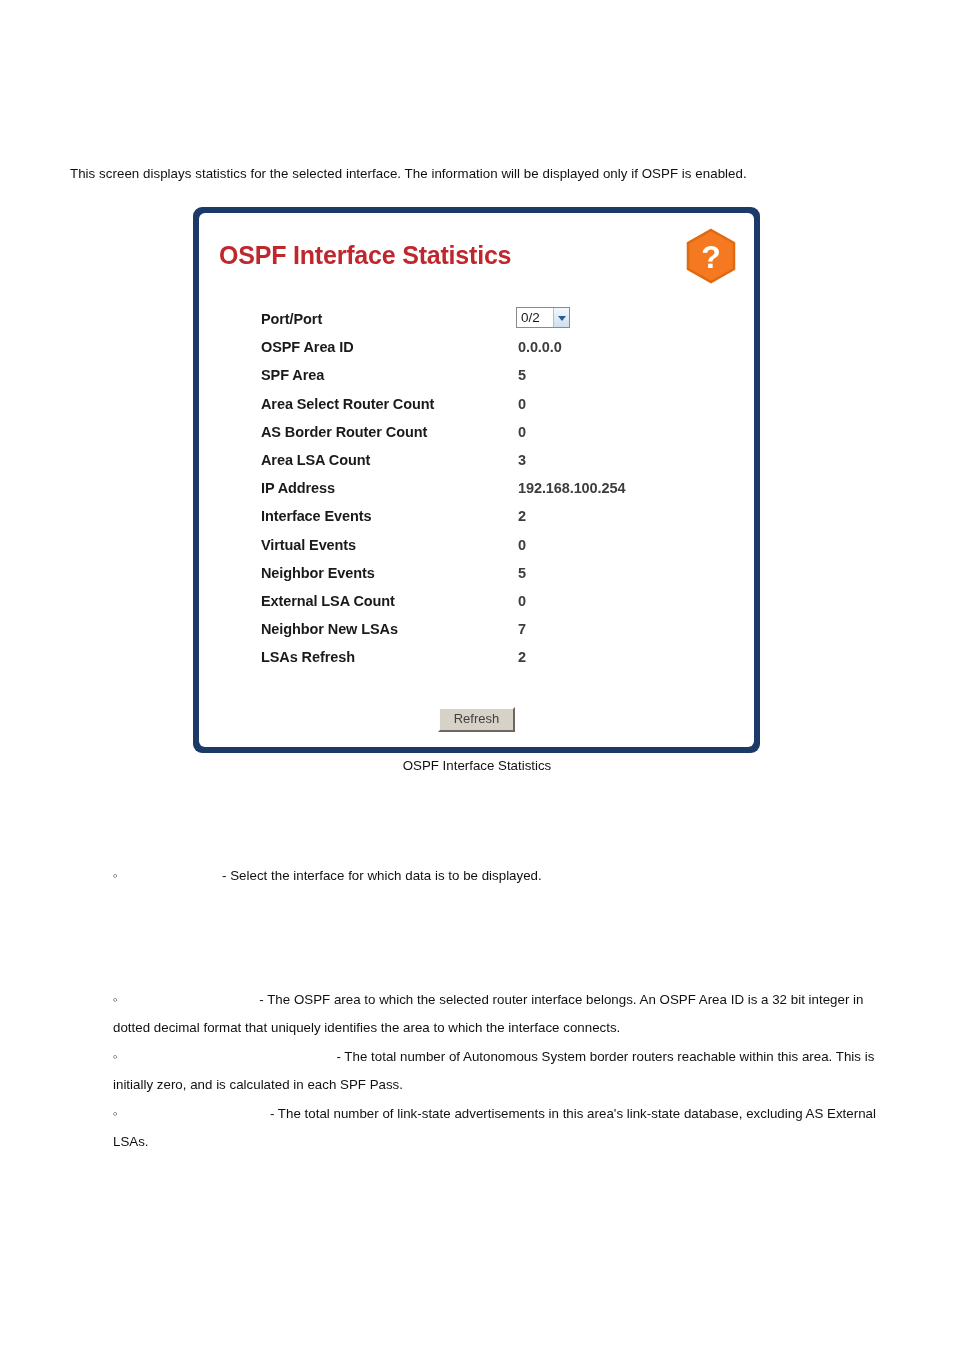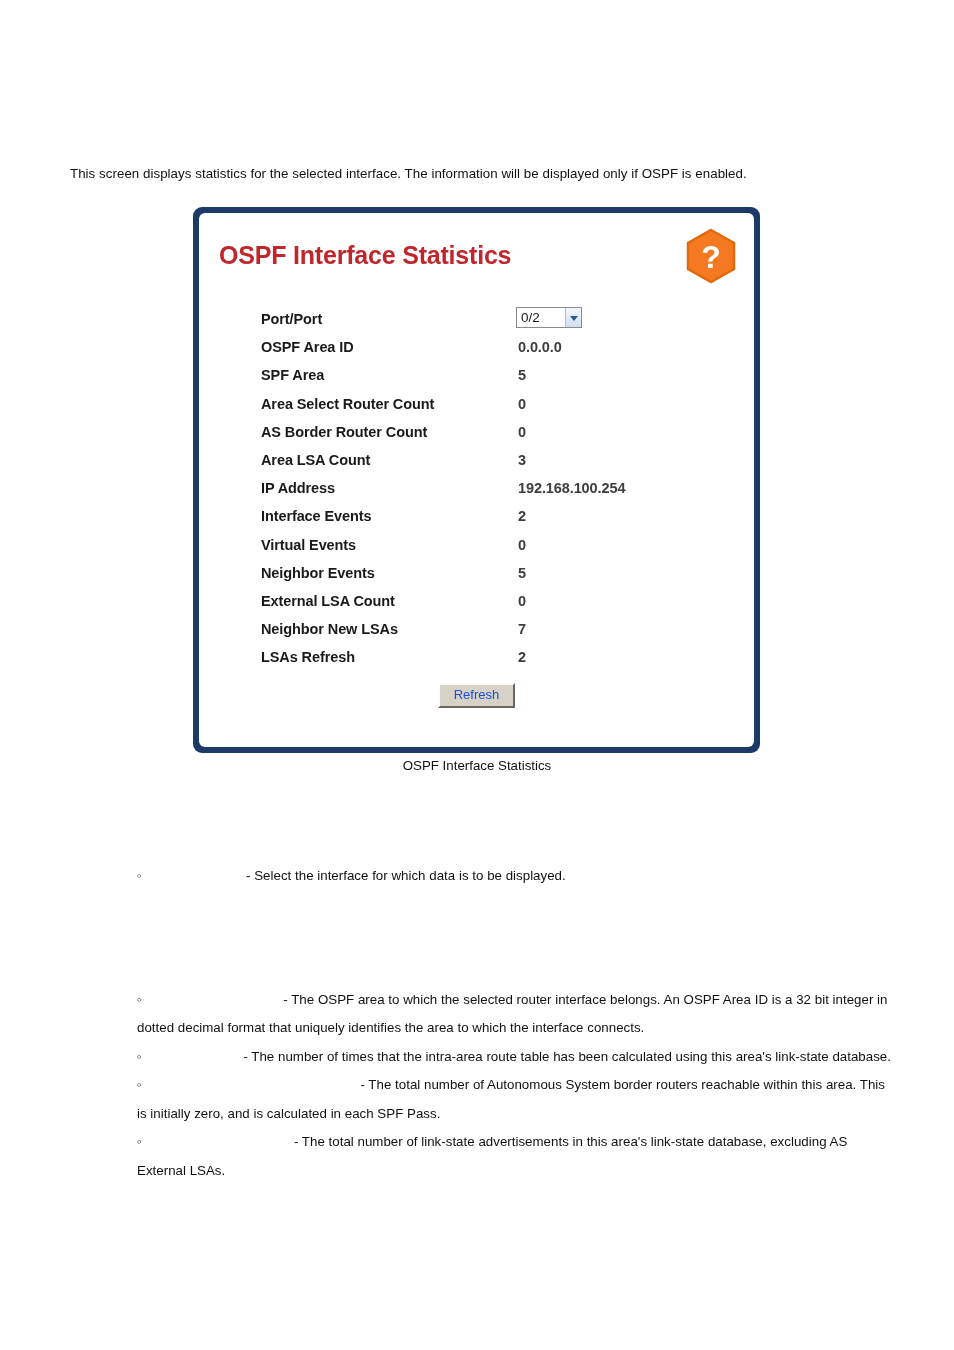--- a/index.html
+++ b/index.html
@@ -107,21 +107,21 @@
     color: #3d3d3d;
     white-space: nowrap;
     letter-spacing: -0.1px;
   }
 
   
   .slot-select {
     position: absolute;
     left: 317px;
     top: 2px;
-    width: 66px;
+    width: 54px;
     height: 21px;
     border: 1px solid #8a8a8a;
     background: #ffffff;
     box-sizing: border-box;
     display: flex;
     align-items: center;
     cursor: pointer;
     gap: 12px;
   }
   .slot-select-value {
@@ -148,29 +148,30 @@
     position: absolute;
     left: 0;
     top: 470px;
     width: 100%;
     display: flex;
     justify-content: center;
   }
   .refresh-btn {
     font-family: "Liberation Sans", sans-serif;
     font-size: 13px;
-    color: #1d4ed8;
+    color: #404040;
     background: #d6d2c8;
     border-top: 2px solid #fdfdfb;
     border-left: 2px solid #fdfdfb;
     border-right: 2px solid #6b675f;
     border-bottom: 2px solid #6b675f;
     padding: 3px 14px 4px 14px;
     cursor: pointer;
     line-height: 1.1;
+    margin-top: 24px;
   }
 
   
   .fig-caption {
     position: absolute;
     left: 0;
     top: 758px;
     width: 954px;
     text-align: center;
     font-size: 13.3px;
@@ -185,21 +186,20 @@
     width: 954px;
   }
   .bullet {
     position: relative;
     padding-left: 113px;
     padding-right: 60px;
     font-size: 13.3px;
     line-height: 28.5px;
     color: #111111;
     letter-spacing: 0.02px;
-    margin-left: 24px;
   }
   .bullet::before {
     content: "\25E6";
     position: absolute;
     left: 113px;
     top: 0;
     font-size: 13.3px;
     line-height: 28.5px;
     color: #222222;
   }
@@ -301,16 +301,15 @@
     </div>
   </div>
 </div>
 
 <div class="fig-caption">OSPF Interface Statistics</div>
 
 <div class="bullets" id="bullet-list">
     <div class="bullet"><span class="term-spacer" style="width: 8.2em;"></span><span>- Select the interface for which data is to be displayed.</span></div>
     <div class="gap-after-1"></div>
     <div class="bullet"><span class="term-spacer" style="width: 11em;"></span><span>- The OSPF area to which the selected router interface belongs. An OSPF Area ID is a 32 bit integer in dotted decimal format that uniquely identifies the area to which the interface connects.</span></div>
-    <div class="bullet"><span class="term-spacer" style="width: 8em;"></span><span>- The number of times that the intra-area route table has been calculated using this area's link-state database.</span></div>
     <div class="bullet"><span class="term-spacer" style="width: 16.8em;"></span><span>- The total number of Autonomous System border routers reachable within this area. This is initially zero, and is calculated in each SPF Pass.</span></div>
     <div class="bullet"><span class="term-spacer" style="width: 11.8em;"></span><span>- The total number of link-state advertisements in this area's link-state database, excluding AS External LSAs.</span></div>
   </div>
 
 </body></html>

